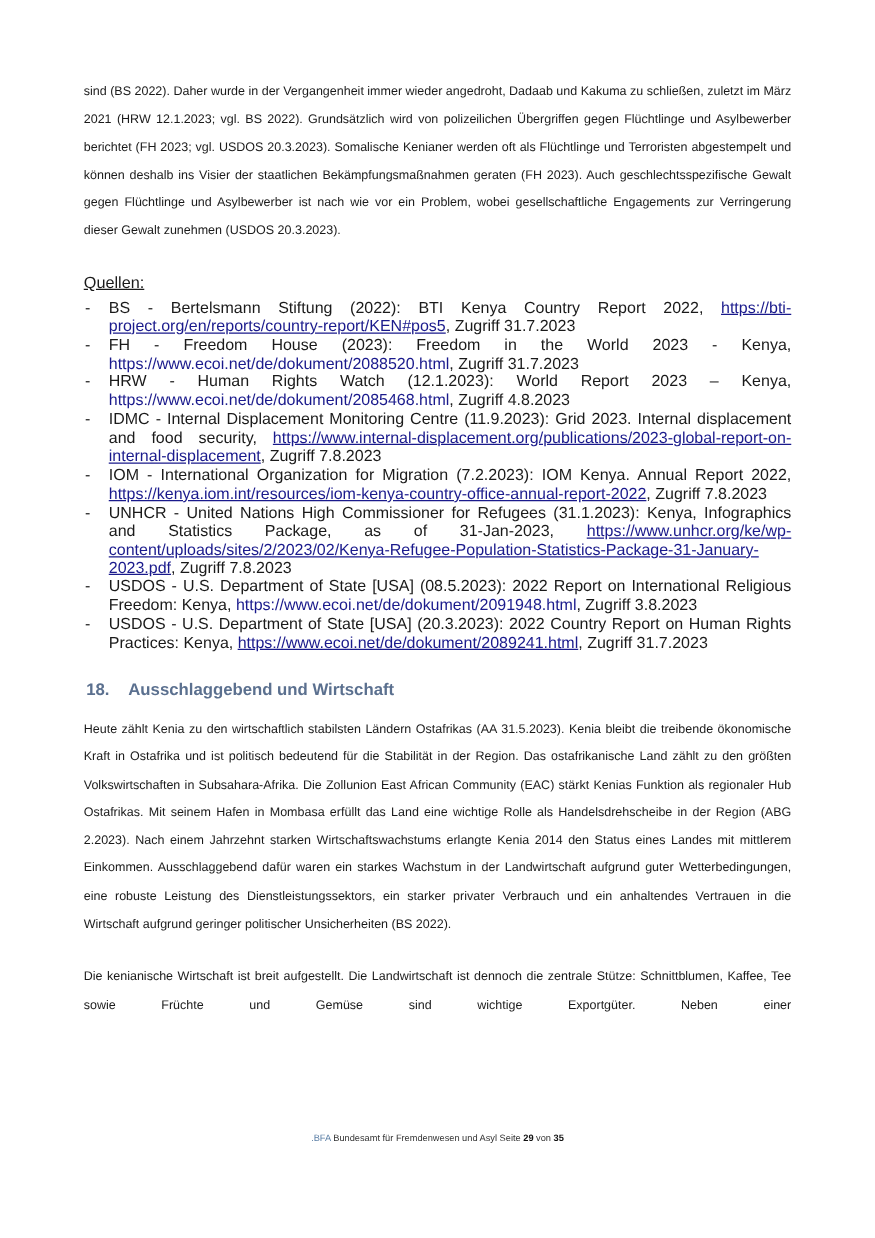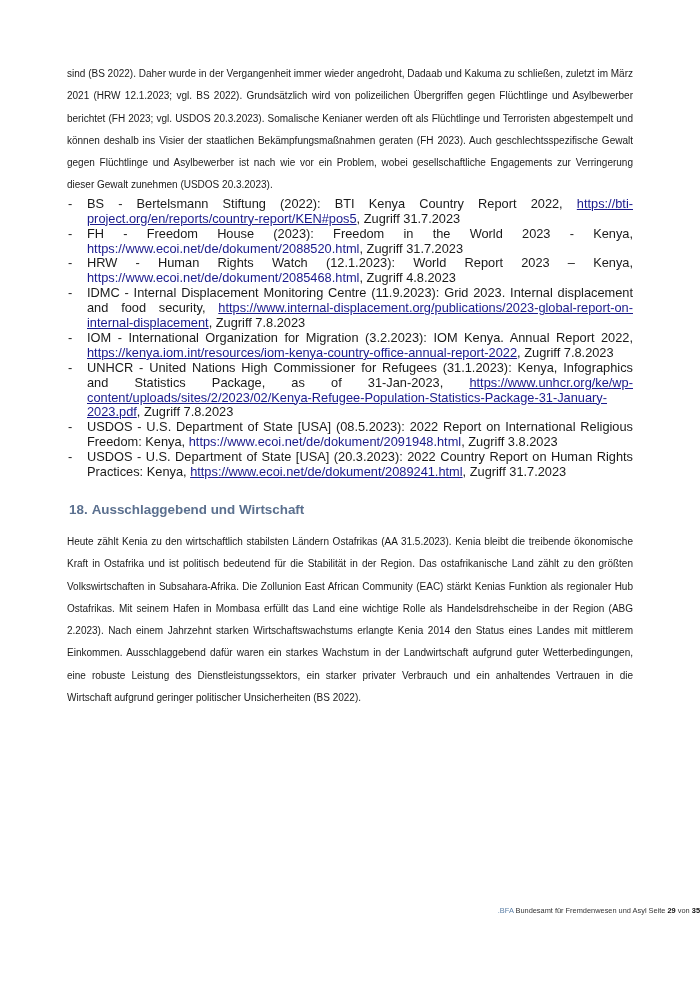--- a/index.html
+++ b/index.html
@@ -9,64 +9,66 @@
   .body-para { font-size: 10px; line-height: 22.3px; text-align: justify; margin: 0; }
   .body-para.last-line-fix { text-align-last: left; }
   .sources-label { font-size: 13px; text-decoration: underline; margin: 20px 0 4px 0; line-height: 18px; }
   .sources { list-style: none; margin: 0; padding: 0; }
   .source-item { position: relative; padding-left: 20px; font-size: 12.8px; line-height: 14.9px;
                  text-align: justify; text-align-last: left; }
   .source-item .dash { position: absolute; left: 1px; top: 0; }
   .ref-link { color: #1a1a8c; text-decoration: none; }
   .ref-link.u { text-decoration: underline; }
   .section-heading { font-size: 13.4px; font-weight: bold; color: #5b708f; margin: 21px 0 12px 2px; line-height: 18px; }
-  .section-heading .num { margin-right: 4px; }
+  .section-heading .num { margin-right: 15px; }
   .gap { height: 20px; }
-  .footer { position: absolute; left: 0; top: 906px; width: 700px; text-align: right;
+  .footer { position: absolute; left: 0; top: 906px; width: 700px; text-align: center;
             font-size: 7.4px; color: #333; }
   .footer .brand { color: #5b7fa6; }
   .footer b { font-weight: bold; color: #111; }
 </style>
 </head>
 <body>
 
 <div class="page">
   <p class="body-para last-line-fix">sind (BS 2022). Daher wurde in der Vergangenheit immer wieder angedroht, Dadaab und Kakuma zu schließen, zuletzt im März 2021 (HRW 12.1.2023; vgl. BS 2022). Grundsätzlich wird von polizeilichen Übergriffen gegen Flüchtlinge und Asylbewerber berichtet (FH 2023; vgl. USDOS 20.3.2023). Somalische Kenianer werden oft als Flüchtlinge und Terroristen abgestempelt und können deshalb ins Visier der staatlichen Bekämpfungsmaßnahmen geraten (FH 2023). Auch geschlechtsspezifische Gewalt gegen Flüchtlinge und Asylbewerber ist nach wie vor ein Problem, wobei gesellschaftliche Engagements zur Verringerung dieser Gewalt zunehmen (USDOS 20.3.2023).</p>
 
+  <div class="sources-label">Quellen:</div>
 
   <ul class="sources">
     <li class="source-item">
       <span class="dash">-</span><span>BS - Bertelsmann Stiftung (2022): BTI Kenya Country Report 2022, </span><a class="ref-link u">https://bti-project.org/en/reports/country-report/KEN#pos5</a><span>, Zugriff 31.7.2023</span>
     </li>
     <li class="source-item">
       <span class="dash">-</span><span>FH - Freedom House (2023): Freedom in the World 2023 - Kenya, </span><a class="ref-link">https://www.ecoi.net/de/dokument/2088520.html</a><span>, Zugriff 31.7.2023</span>
     </li>
     <li class="source-item">
       <span class="dash">-</span><span>HRW - Human Rights Watch (12.1.2023): World Report 2023 – Kenya, </span><a class="ref-link">https://www.ecoi.net/de/dokument/2085468.html</a><span>, Zugriff 4.8.2023</span>
     </li>
     <li class="source-item">
       <span class="dash">-</span><span>IDMC - Internal Displacement Monitoring Centre (11.9.2023): Grid 2023. Internal displacement and food security, </span><a class="ref-link u">https://www.internal-displacement.org/publications/2023-global-report-on-internal-displacement</a><span>, Zugriff 7.8.2023</span>
     </li>
     <li class="source-item">
-      <span class="dash">-</span><span>IOM - International Organization for Migration (3.2.2023): IOM Kenya. Annual Report 2022, </span><a class="ref-link u">https://kenya.iom.int/resources/iom-kenya-country-office-annual-report-2022</a><span>, Zugriff 7.8.2023</span>
+      <span class="dash">-</span><span>IOM - International Organization for Migration (7.2.2023): IOM Kenya. Annual Report 2022, </span><a class="ref-link u">https://kenya.iom.int/resources/iom-kenya-country-office-annual-report-2022</a><span>, Zugriff 7.8.2023</span>
     </li>
     <li class="source-item">
       <span class="dash">-</span><span>UNHCR - United Nations High Commissioner for Refugees (31.1.2023): Kenya, Infographics and Statistics Package, as of 31-Jan-2023, </span><a class="ref-link u">https://www.unhcr.org/ke/wp-content/uploads/sites/2/2023/02/Kenya-Refugee-Population-Statistics-Package-31-January-2023.pdf</a><span>, Zugriff 7.8.2023</span>
     </li>
     <li class="source-item">
       <span class="dash">-</span><span>USDOS - U.S. Department of State [USA] (08.5.2023): 2022 Report on International Religious Freedom: Kenya, </span><a class="ref-link">https://www.ecoi.net/de/dokument/2091948.html</a><span>, Zugriff 3.8.2023</span>
     </li>
     <li class="source-item">
       <span class="dash">-</span><span>USDOS - U.S. Department of State [USA] (20.3.2023): 2022 Country Report on Human Rights Practices: Kenya, </span><a class="ref-link u">https://www.ecoi.net/de/dokument/2089241.html</a><span>, Zugriff 31.7.2023</span>
     </li>
   </ul>
 
   <div class="section-heading">
     <span class="num">18.</span><span>Ausschlaggebend und Wirtschaft</span>
   </div>
 
   <p class="body-para last-line-fix">Heute zählt Kenia zu den wirtschaftlich stabilsten Ländern Ostafrikas (AA 31.5.2023). Kenia bleibt die treibende ökonomische Kraft in Ostafrika und ist politisch bedeutend für die Stabilität in der Region. Das ostafrikanische Land zählt zu den größten Volkswirtschaften in Subsahara-Afrika. Die Zollunion East African Community (EAC) stärkt Kenias Funktion als regionaler Hub Ostafrikas. Mit seinem Hafen in Mombasa erfüllt das Land eine wichtige Rolle als Handelsdrehscheibe in der Region (ABG 2.2023). Nach einem Jahrzehnt starken Wirtschaftswachstums erlangte Kenia 2014 den Status eines Landes mit mittlerem Einkommen. Ausschlaggebend dafür waren ein starkes Wachstum in der Landwirtschaft aufgrund guter Wetterbedingungen, eine robuste Leistung des Dienstleistungssektors, ein starker privater Verbrauch und ein anhaltendes Vertrauen in die Wirtschaft aufgrund geringer politischer Unsicherheiten (BS 2022).</p>
   <div class="gap"></div>
+  <p class="body-para" style="text-align-last: justify;">Die kenianische Wirtschaft ist breit aufgestellt. Die Landwirtschaft ist dennoch die zentrale Stütze: Schnittblumen, Kaffee, Tee sowie Früchte und Gemüse sind wichtige Exportgüter. Neben einer</p>
 </div>
 
 <div class="footer">
   <span class="brand">.BFA</span><span> Bundesamt für Fremdenwesen und Asyl Seite </span><b>29</b><span> von </span><b>35</b>
 </div>
 
 </body></html>

